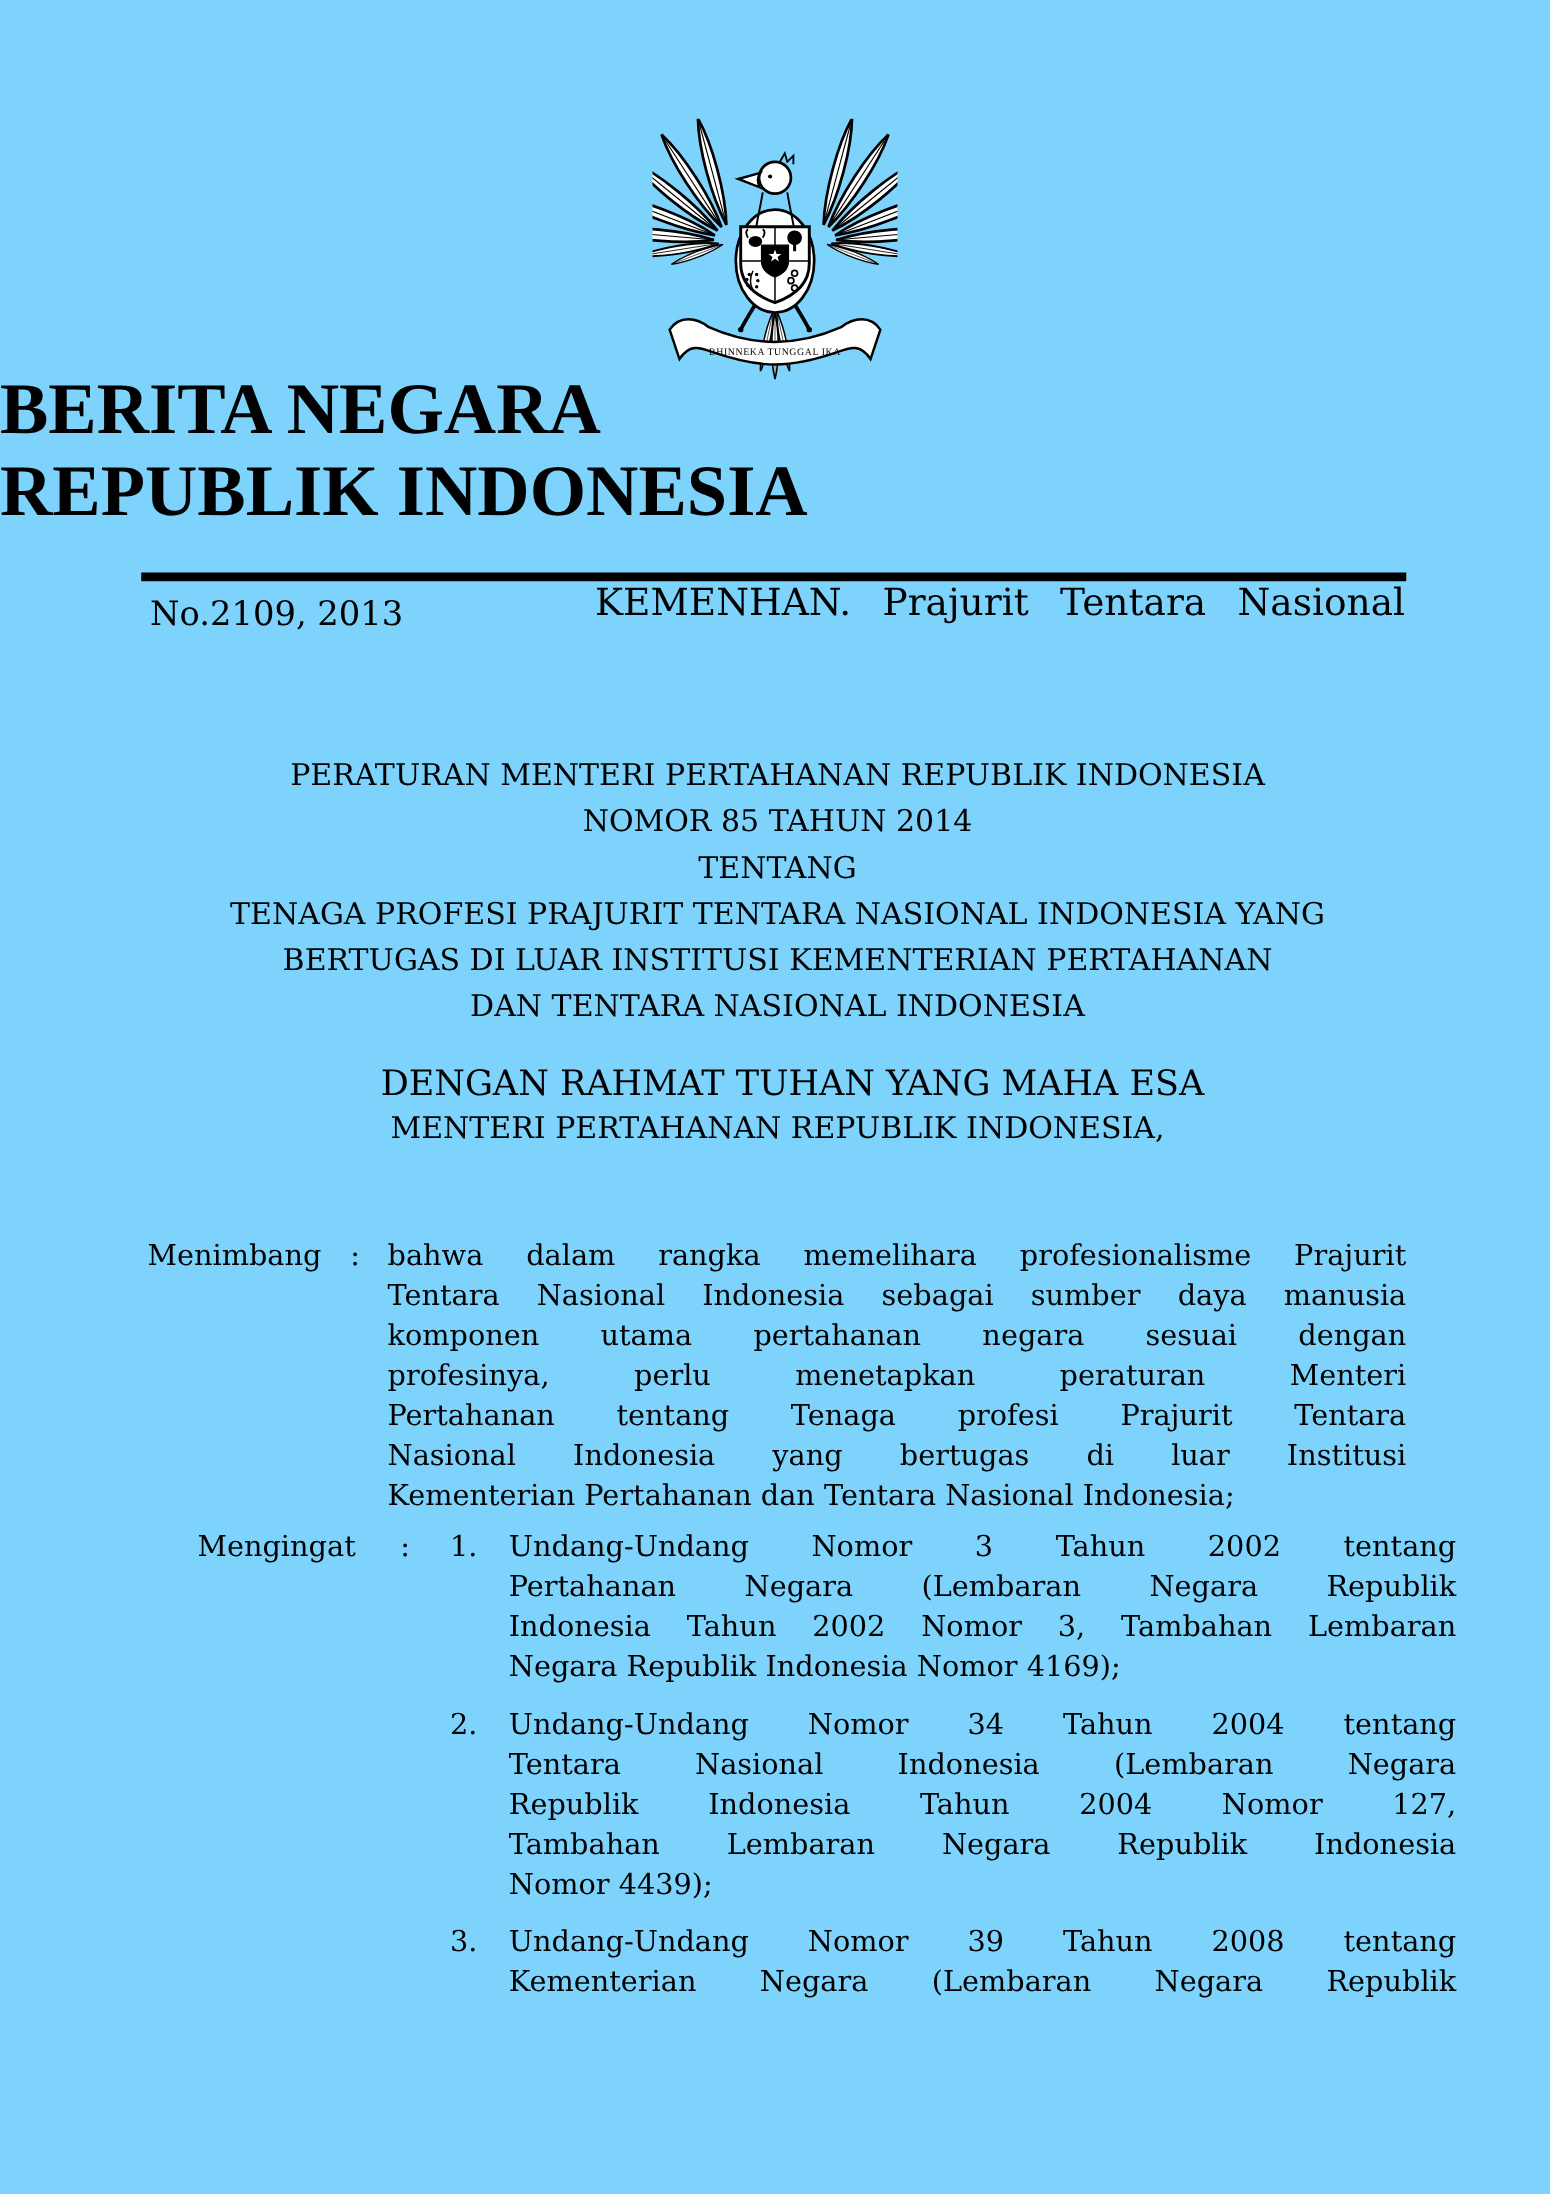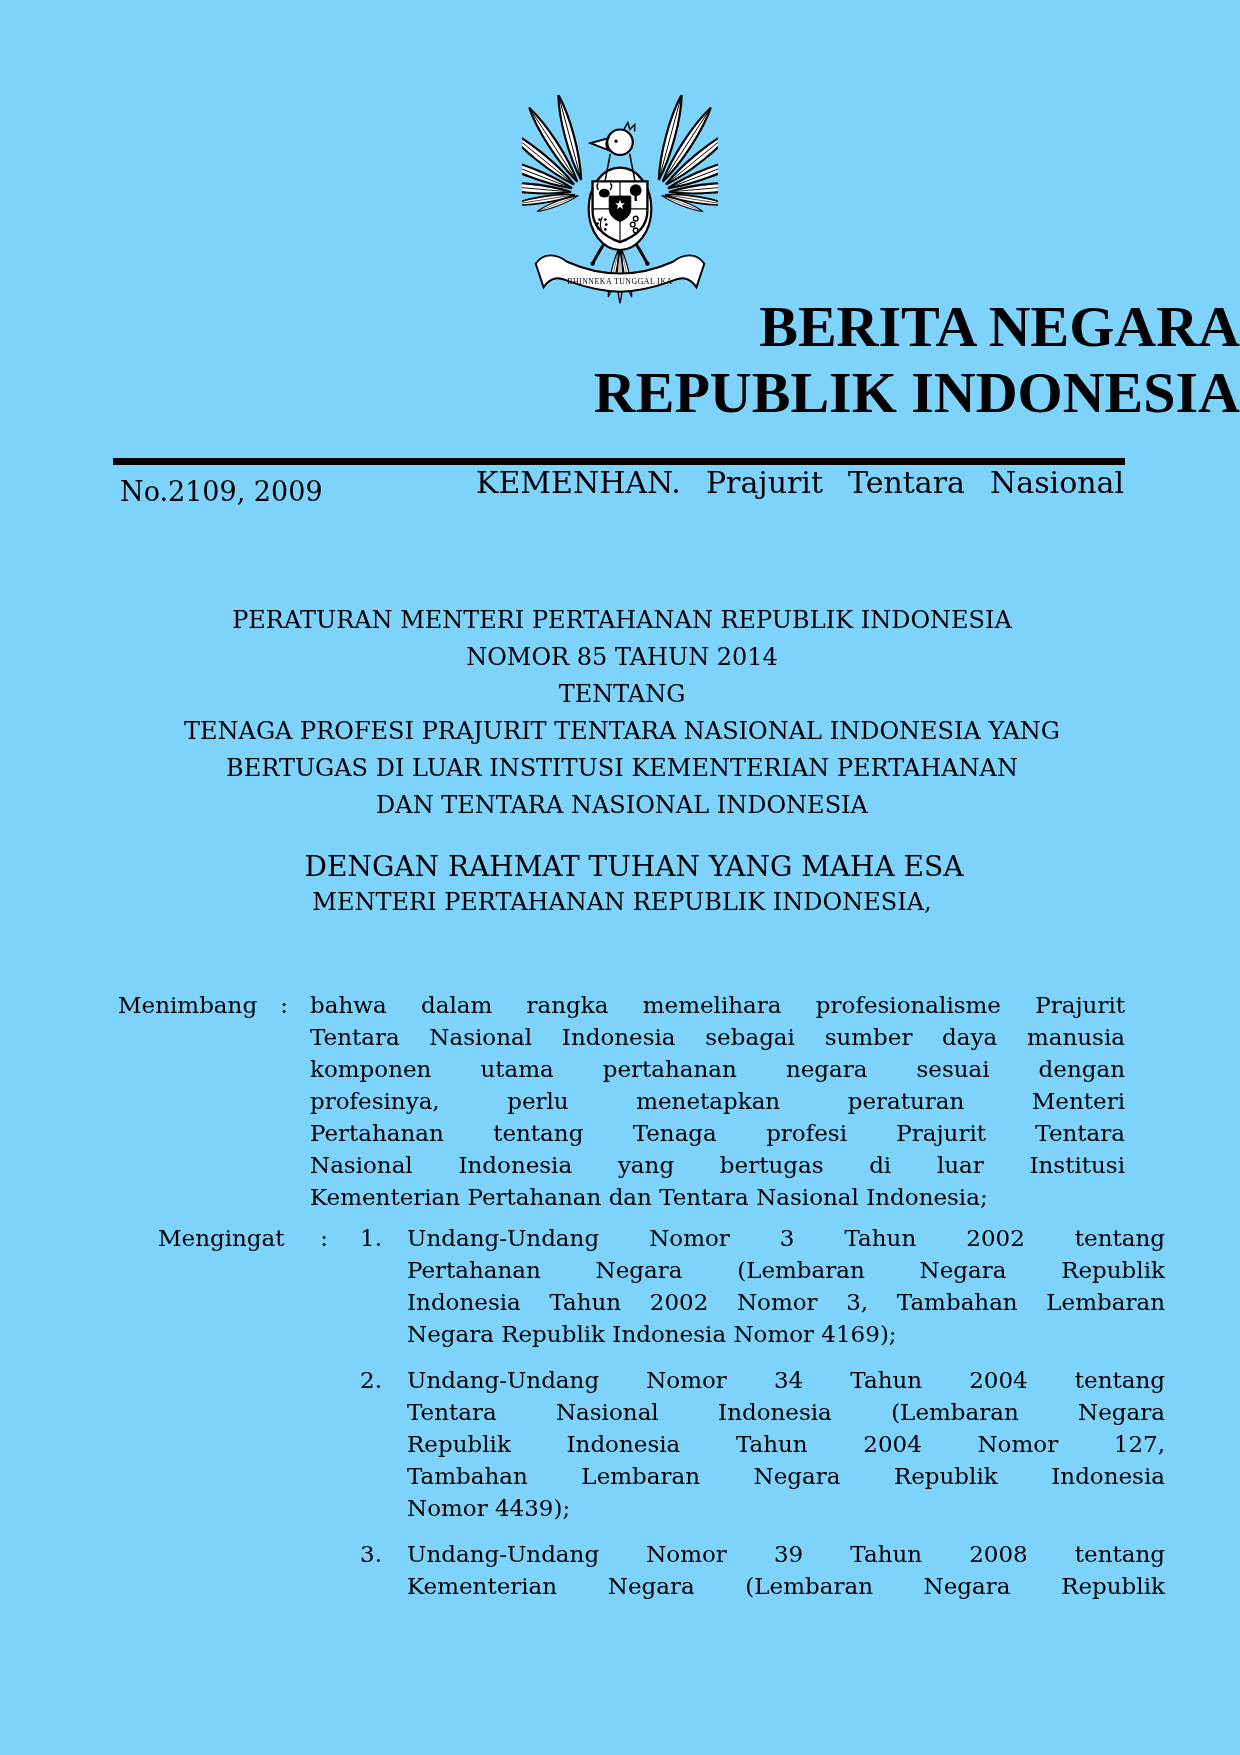--- a/index.html
+++ b/index.html
@@ -7,21 +7,21 @@
     position:relative;
     width:1240px;height:1755px;
     background:#7dd3fc;
     color:#000;
     font-family:"DejaVu Serif", serif;
     overflow:hidden;
   }
   .emblem{position:absolute;left:522px;top:95px;width:196px;height:212px;}
   .masthead-title{
     position:absolute;left:0;top:294px;width:1240px;
-    text-align:right;
+    text-align:left;
     font-family:"Liberation Serif", serif;
     font-weight:bold;
     font-size:58px;line-height:66px;
     letter-spacing:0px;
   }
   .rule{position:absolute;left:113px;top:458px;width:1012px;height:7px;background:#000;}
   .no-line{position:absolute;left:120px;top:474px;font-size:27px;line-height:35px;}
   .subject{position:absolute;left:476px;top:465px;width:648px;font-size:30px;line-height:35px;}
   .reg-title{position:absolute;left:120px;top:602px;width:1004px;font-size:24px;line-height:37px;}
   .invocation{position:absolute;left:132px;top:850px;width:1004px;text-align:center;font-size:28px;}
@@ -112,21 +112,21 @@
     </svg>
   </div>
 
   <div class="masthead-title">
     <div>BERITA NEGARA</div>
     <div>REPUBLIK INDONESIA</div>
   </div>
 
   <div class="rule"></div>
 
-  <div class="no-line">No.2109, 2009</div>
+  <div class="no-line">No.2109, 2013</div>
 
   <div class="subject" id="subject">
       <div class="jline">KEMENHAN. Prajurit Tentara Nasional</div>
     </div>
 
   <div class="reg-title" id="reg-title">
       <div class="cline">PERATURAN MENTERI PERTAHANAN REPUBLIK INDONESIA</div>
       <div class="cline">NOMOR 85 TAHUN 2014</div>
       <div class="cline">TENTANG</div>
       <div class="cline">TENAGA PROFESI PRAJURIT TENTARA NASIONAL INDONESIA YANG</div>

